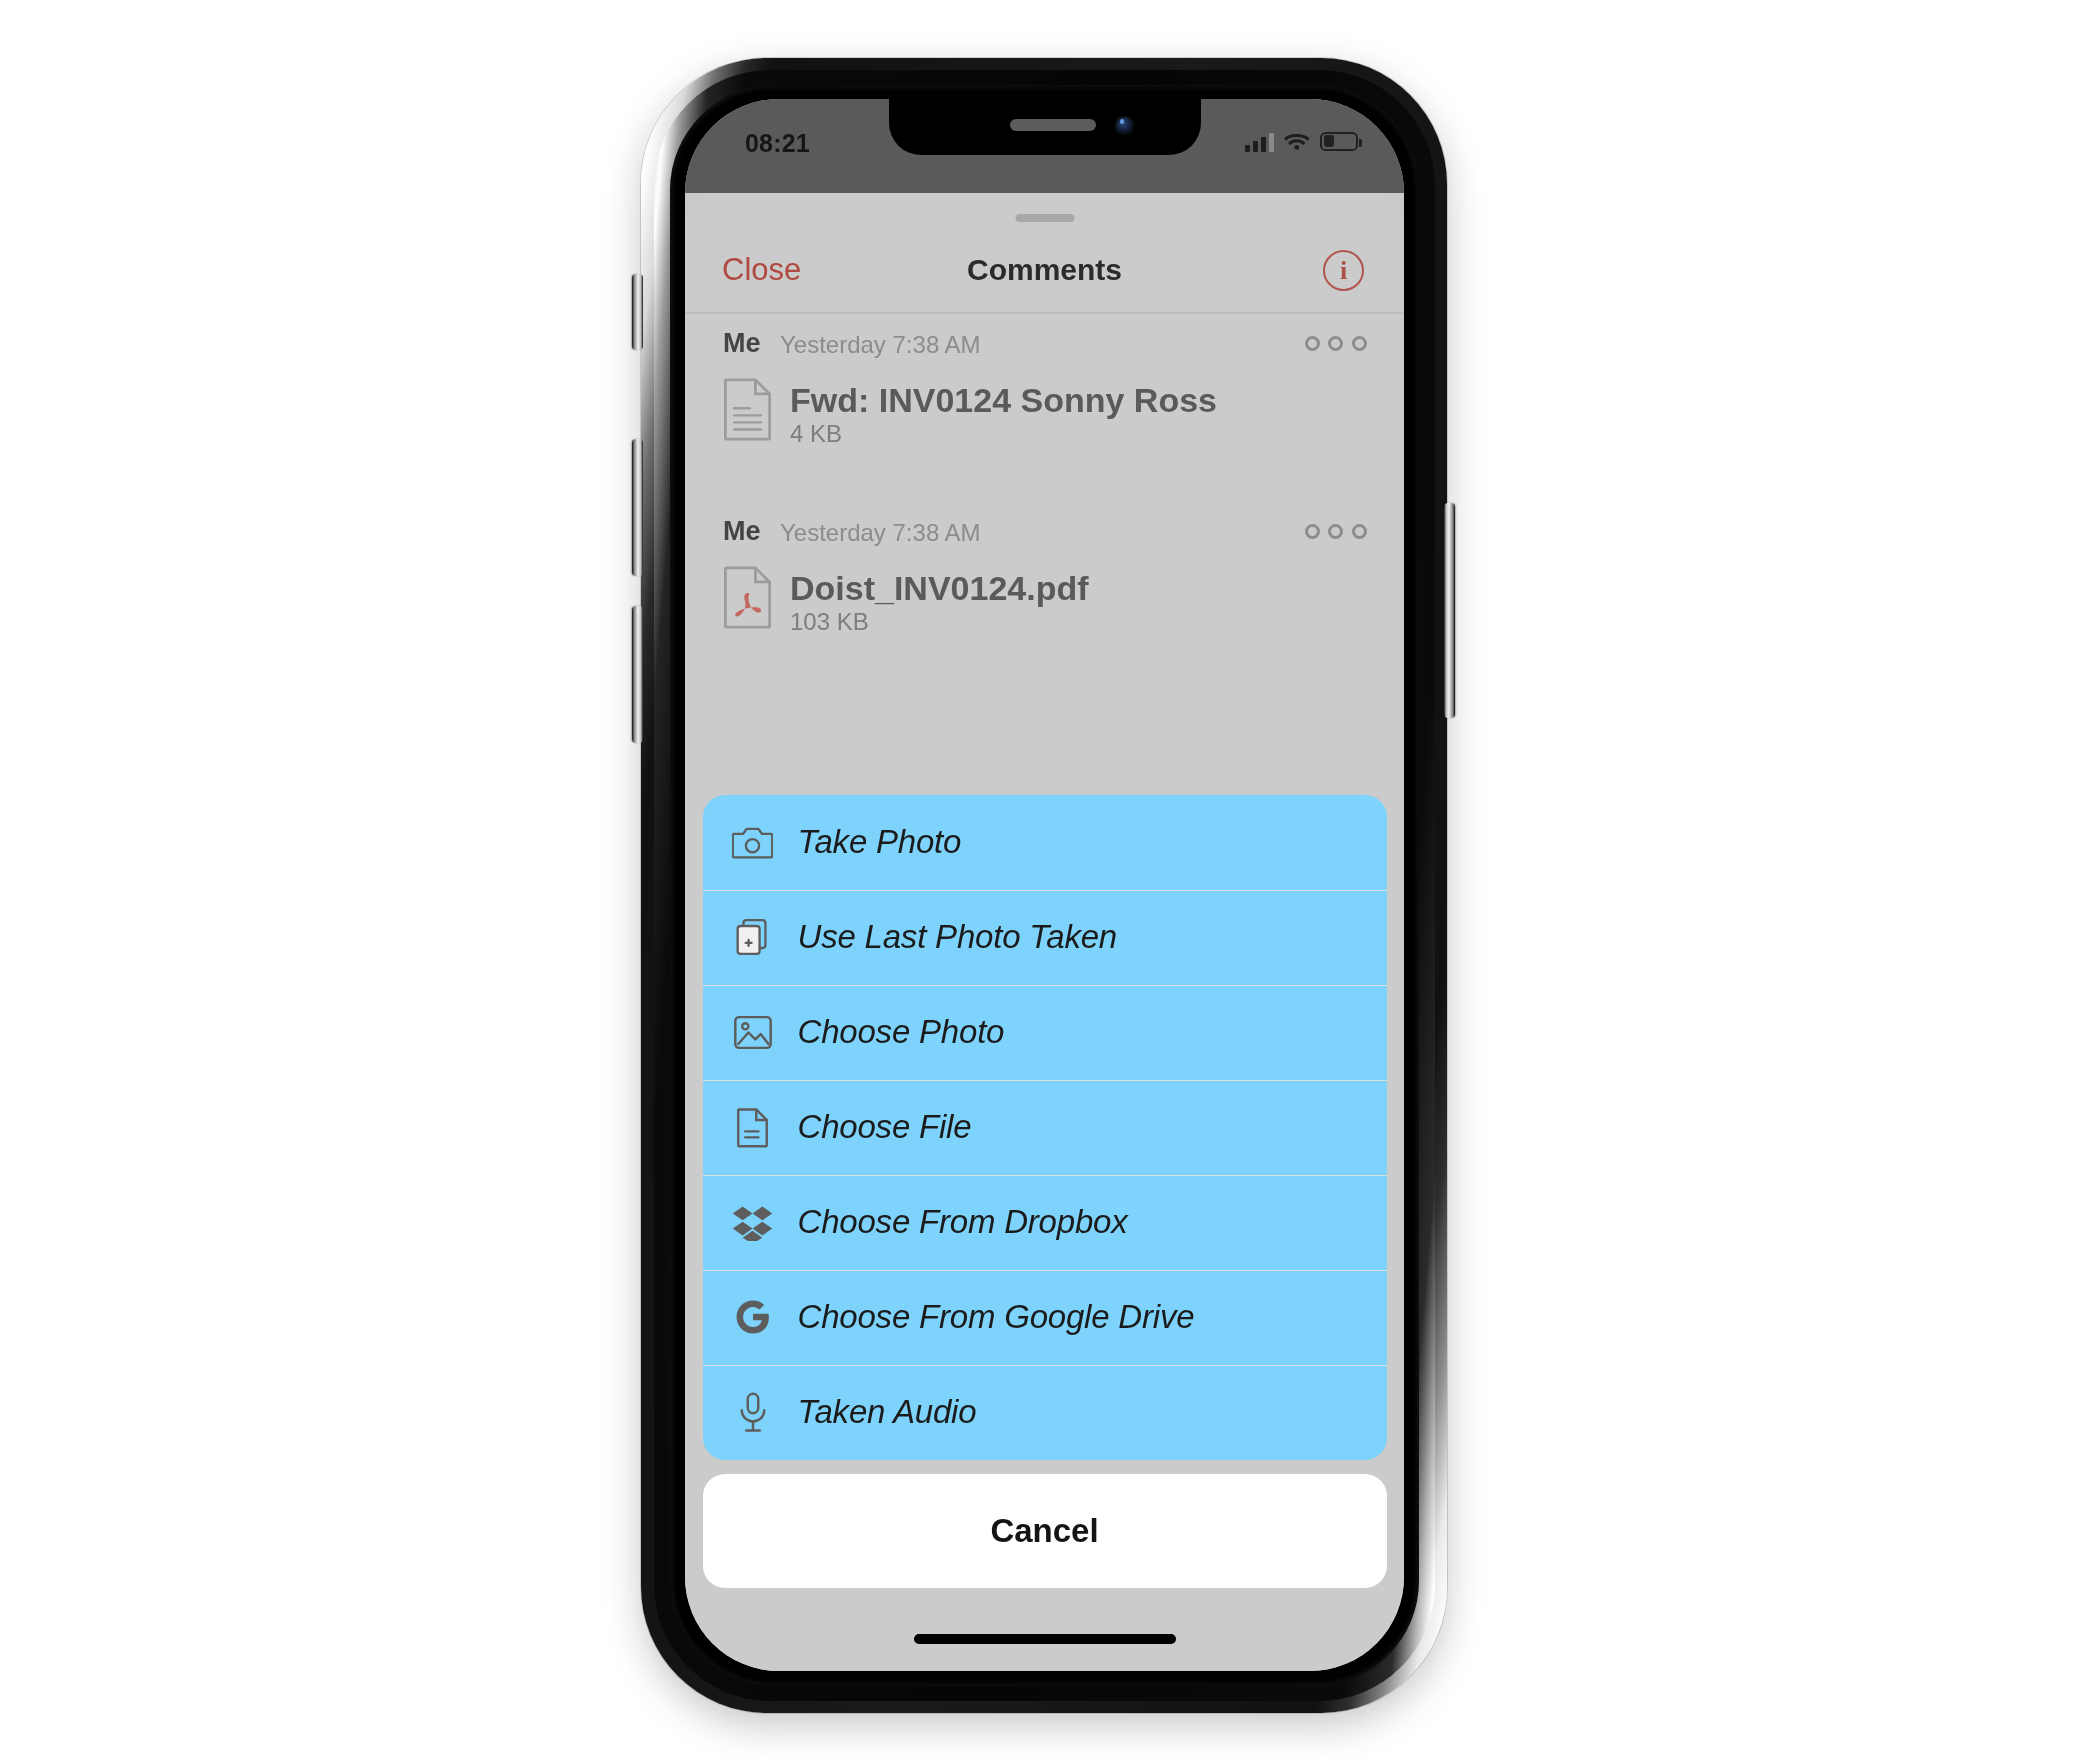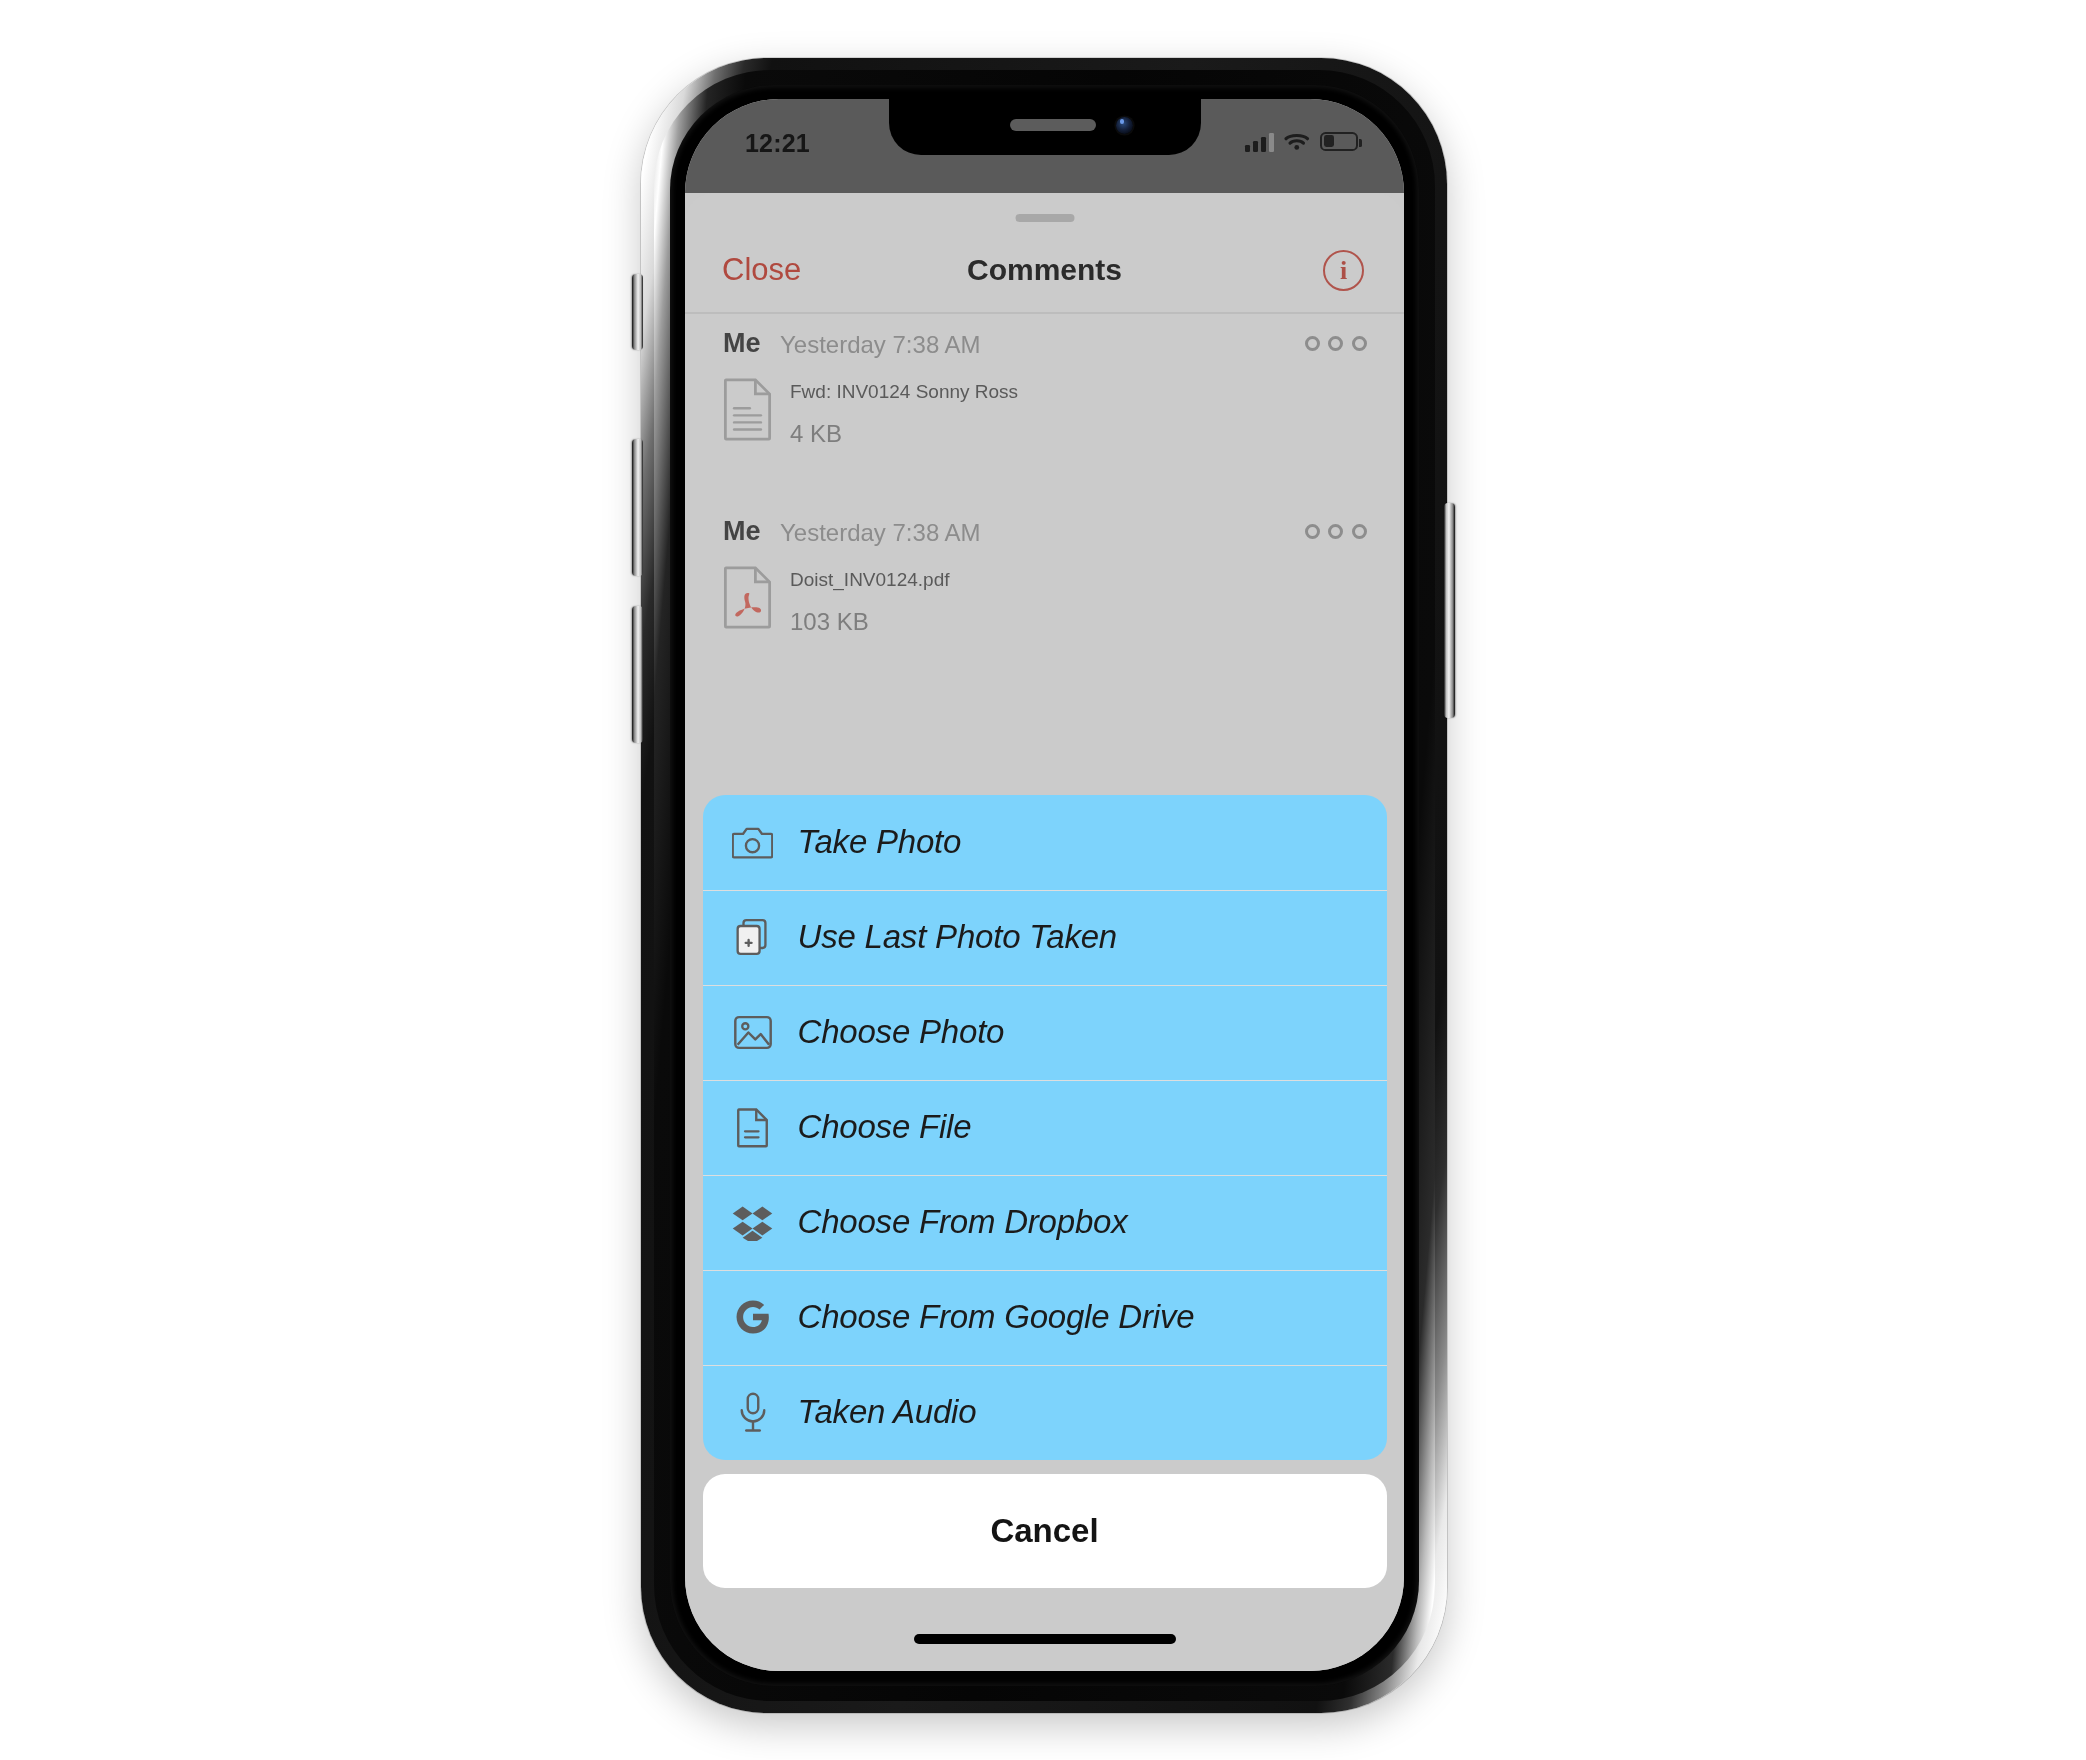--- a/index.html
+++ b/index.html
@@ -182,21 +182,21 @@
   }
   .c-attach{
     position:relative; margin-top:9.5px; padding-left:38px; height:89px;
   }
   .file-icon{
     position:absolute; left:38px; top:0;
     width:49px; height:64px;
   }
   .c-fname{
     position:absolute; left:105px; top:4.8px;
-    font-size:19px; font-weight:400; color:#5a5a5a;
+    font-size:34px; font-weight:700; color:#5a5a5a;
   }
   .c-fsize{
     position:absolute; left:105px; top:43px;
     font-size:24px; color:#7e7e7e;
   }
 
   
   .action-wrap{
     position:absolute; left:17.5px; right:17.5px; bottom:83px;
     z-index:30;
@@ -336,21 +336,21 @@
                        c6 0 9 2 8 5 c-1 3 -6 2 -10 -2 c-5 -5 -7 -15 -5 -19 c1 -2 0 -2 -2 -2 z" fill="#c2685f"></path>
             </svg>
           </span>
           <div class="c-fname">Doist_INV0124.pdf</div>
           <div class="c-fsize">103 KB</div>
         </div>
       </div>
     </div>
 
     <div class="statusbar">
-      <div class="status-time">12:21</div>
+      <div class="status-time">08:21</div>
       <div class="status-right">
         <span class="bars">
           <i class="b1"></i>
             <i class="b2"></i>
             <i class="b3"></i>
             <i class="b4"></i>
         </span>
         <span class="wifi">
           <svg viewBox="0 0 32 24" width="25.5" height="19">
             <path d="M2.5 8.5 C8 3 24 3 29.5 8.5" fill="none" stroke="#1d1d1d" stroke-width="4" stroke-linecap="round"></path>

